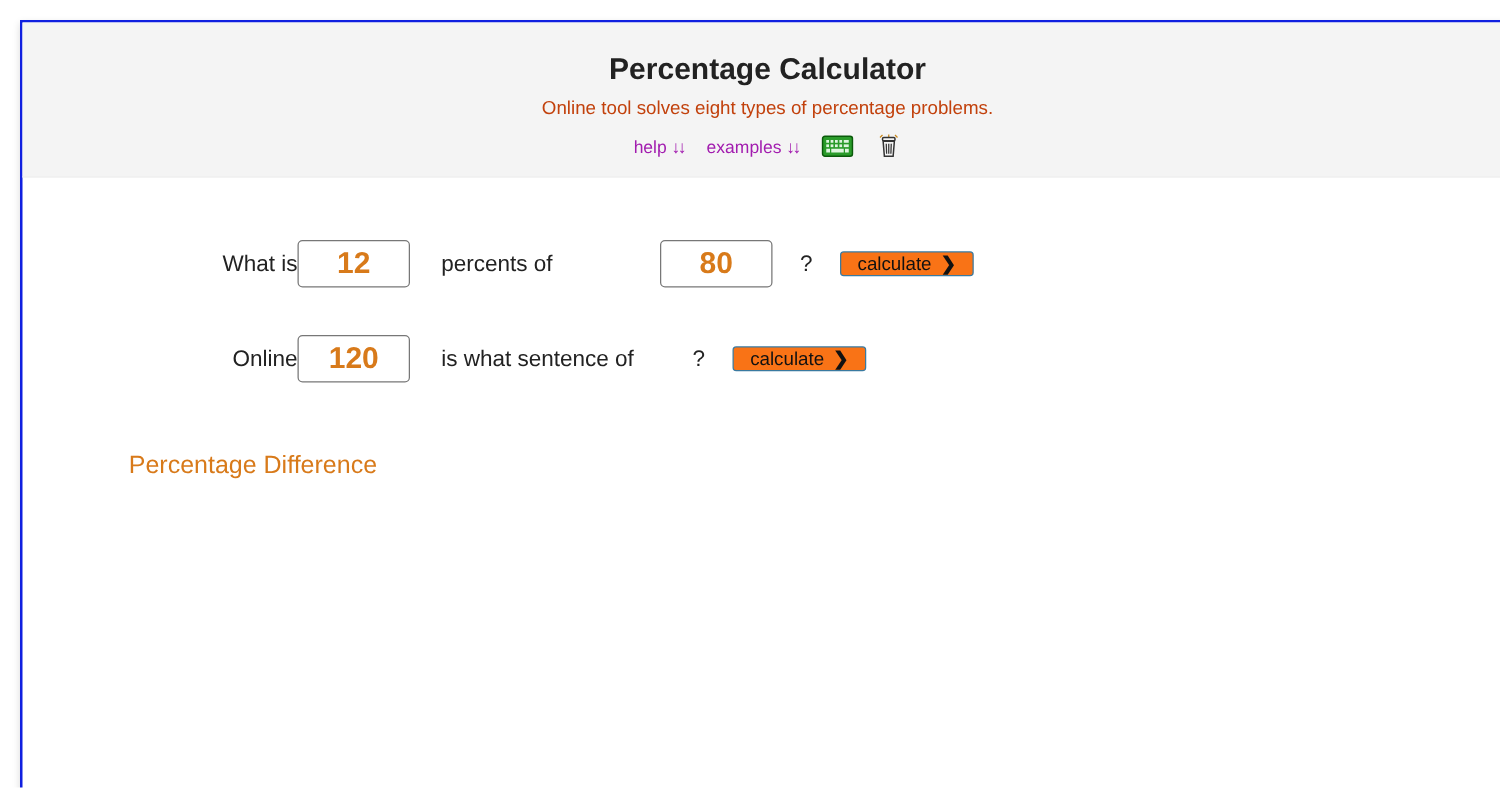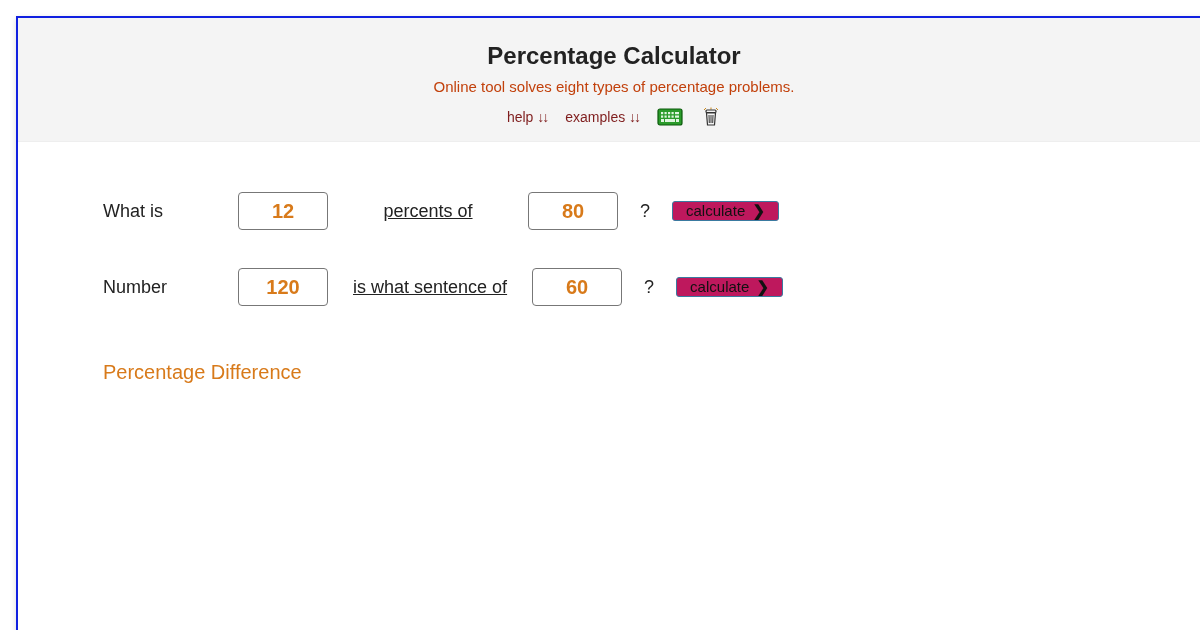--- a/index.html
+++ b/index.html
@@ -41,21 +41,21 @@
       margin-top: 12px;
       display: flex;
       justify-content: center;
       align-items: center;
       gap: 18px;
       font-size: 14px;
       color: #888;
     }
     .toolbar .link {
       cursor: pointer;
-      color: #7f1d1d;
+      color: #a21caf;
     }
     .arrows {
       letter-spacing: -2px;
     }
     .icon-slot {
       display: inline-flex;
       align-items: center;
       justify-content: center;
     }
     .main {
@@ -69,43 +69,42 @@
     }
     .row {
       display: flex;
       align-items: center;
       margin-bottom: 38px;
       font-size: 18px;
       color: #222;
     }
     .lbl-1 {
       width: 135px;
+      text-align: right;
     }
     .inp {
       width: 90px;
       height: 38px;
       border: 1px solid #777;
       border-radius: 4px;
       text-align: center;
-      font-size: 20px;
+      font-size: 24px;
       font-weight: 700;
       color: #d87a1a;
       font-family: inherit;
     }
     .mid-text {
       padding: 0 25px;
       min-width: 200px;
-      text-align: center;
-      text-decoration: underline;
     }
     .qmark {
       padding: 0 22px;
     }
     .btn {
-      background: #be185d;
+      background: #f97316;
       border: 1px solid #3a7aa0;
       border-radius: 3px;
       padding: 0 13px;
       font-size: 15px;
       cursor: pointer;
       font-family: inherit;
       color: #111;
     }
     .btn-arrow {
       font-weight: 700;
@@ -174,24 +173,23 @@
       <span class="mid-text">percents of</span>
       <input class="inp" value="80" style="">
       <span class="qmark">?</span>
       <button class="btn">
         <span>calculate</span>
         <span class="btn-arrow">❯</span>
       </button>
     </div>
 
     <div class="row">
-      <span class="lbl-1">Number</span>
+      <span class="lbl-1">Online</span>
       <input class="inp" value="120" style="">
       <span class="mid-text">is what sentence of</span>
-      <input class="inp" value="60" style="">
       <span class="qmark">?</span>
       <button class="btn">
         <span>calculate</span>
         <span class="btn-arrow">❯</span>
       </button>
     </div>
 
     <div class="section-title section-gap">Percentage Difference</div>
 
 

